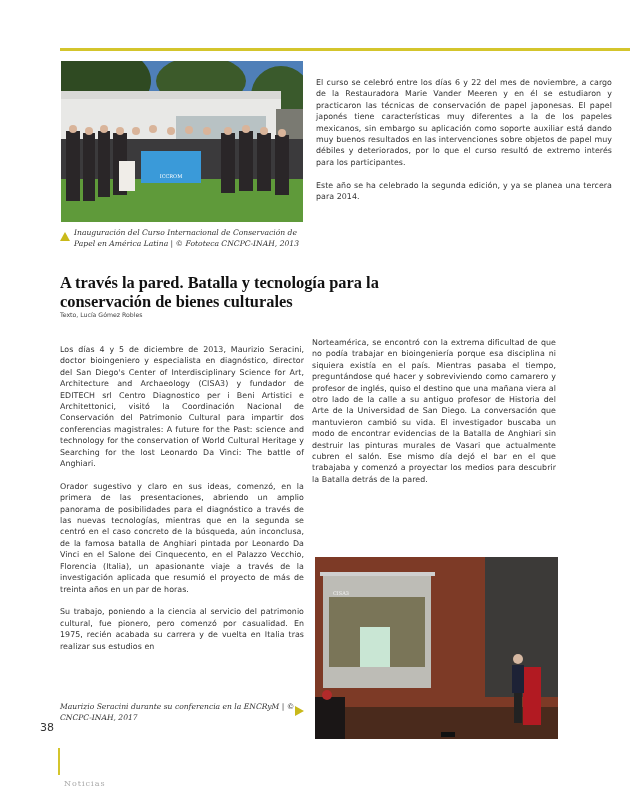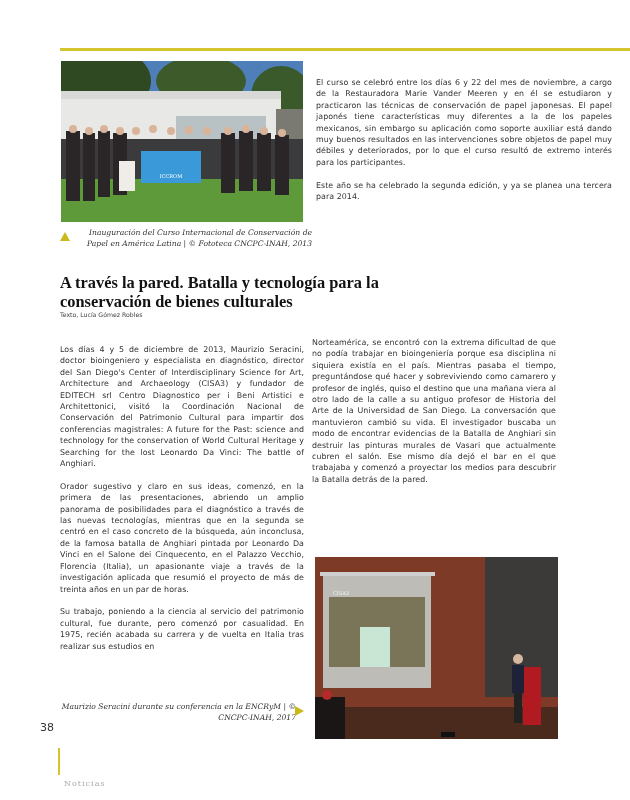--- a/index.html
+++ b/index.html
@@ -15,21 +15,21 @@
   .photo1 {
     position: absolute; left: 61px; top: 61px; width: 242px; height: 161px;
     overflow: hidden; background: #5a8a3a;
   }
   .photo2 {
     position: absolute; left: 315px; top: 557px; width: 243px; height: 182px;
     overflow: hidden; background: #6a3322;
   }
   .caption {
     position: absolute; font-family: "DejaVu Serif", serif; font-style: italic;
-    font-size: 7.6px; line-height: 10.5px; color: #333; text-align: right;
+    font-size: 7.6px; line-height: 10.5px; color: #333;
   }
   .cap1 { left: 74px; top: 228px; width: 238px; }
   .cap2 { left: 60px; top: 702px; width: 236px; }
   .tri-up {
     position: absolute; left: 60px; top: 232px; width: 0; height: 0;
     border-left: 5px solid transparent; border-right: 5px solid transparent;
     border-bottom: 9px solid #c9b91a;
   }
   .tri-right {
     position: absolute; left: 295px; top: 706px; width: 0; height: 0;
@@ -117,21 +117,21 @@
   <p>El curso se celebró entre los días 6 y 22 del mes de noviembre, a cargo de la Restauradora Marie Vander Meeren y en él se estudiaron y practicaron las técnicas de conservación de papel japonesas. El papel japonés tiene características muy diferentes a la de los papeles mexicanos, sin embargo su aplicación como soporte auxiliar está dando muy buenos resultados en las intervenciones sobre objetos de papel muy débiles y deteriorados, por lo que el curso resultó de extremo interés para los participantes.</p>
   <p>Este año se ha celebrado la segunda edición, y ya se planea una tercera para 2014.</p>
 </div>
 
 <div class="headline">A través la pared. Batalla y tecnología para la conservación de bienes culturales</div>
 <div class="byline">Texto, Lucía Gómez Robles</div>
 
 <div class="text col-l">
   <p>Los días 4 y 5 de diciembre de 2013, Maurizio Seracini, doctor bioingeniero y especialista en diagnóstico, director del San Diego's Center of Interdisciplinary Science for Art, Architecture and Archaeology (CISA3) y fundador de EDITECH srl Centro Diagnostico per i Beni Artistici e Architettonici, visitó la Coordinación Nacional de Conservación del Patrimonio Cultural para impartir dos conferencias magistrales: A future for the Past: science and technology for the conservation of World Cultural Heritage y Searching for the lost Leonardo Da Vinci: The battle of Anghiari.</p>
   <p>Orador sugestivo y claro en sus ideas, comenzó, en la primera de las presentaciones, abriendo un amplio panorama de posibilidades para el diagnóstico a través de las nuevas tecnologías, mientras que en la segunda se centró en el caso concreto de la búsqueda, aún inconclusa, de la famosa batalla de Anghiari pintada por Leonardo Da Vinci en el Salone dei Cinquecento, en el Palazzo Vecchio, Florencia (Italia), un apasionante viaje a través de la investigación aplicada que resumió el proyecto de más de treinta años en un par de horas.</p>
-  <p>Su trabajo, poniendo a la ciencia al servicio del patrimonio cultural, fue durante, pero comenzó por casualidad. En 1975, recién acabada su carrera y de vuelta en Italia tras realizar sus estudios en</p>
+  <p>Su trabajo, poniendo a la ciencia al servicio del patrimonio cultural, fue pionero, pero comenzó por casualidad. En 1975, recién acabada su carrera y de vuelta en Italia tras realizar sus estudios en</p>
 </div>
 
 <div class="text col-r">
   <p>Norteamérica, se encontró con la extrema dificultad de que no podía trabajar en bioingeniería porque esa disciplina ni siquiera existía en el país. Mientras pasaba el tiempo, preguntándose qué hacer y sobreviviendo como camarero y profesor de inglés, quiso el destino que una mañana viera al otro lado de la calle a su antiguo profesor de Historia del Arte de la Universidad de San Diego. La conversación que mantuvieron cambió su vida. El investigador buscaba un modo de encontrar evidencias de la Batalla de Anghiari sin destruir las pinturas murales de Vasari que actualmente cubren el salón. Ese mismo día dejó el bar en el que trabajaba y comenzó a proyectar los medios para descubrir la Batalla detrás de la pared.</p>
 </div>
 
 <div class="photo2" title="Maurizio Seracini speaking at a podium beside a projection screen in a brick-walled hall">
   <svg width="243" height="182" viewBox="0 0 243 182">
     <rect width="243" height="182" fill="#7d3a26"></rect>
     <rect x="170" y="0" width="73" height="140" fill="#3c3a38"></rect>

